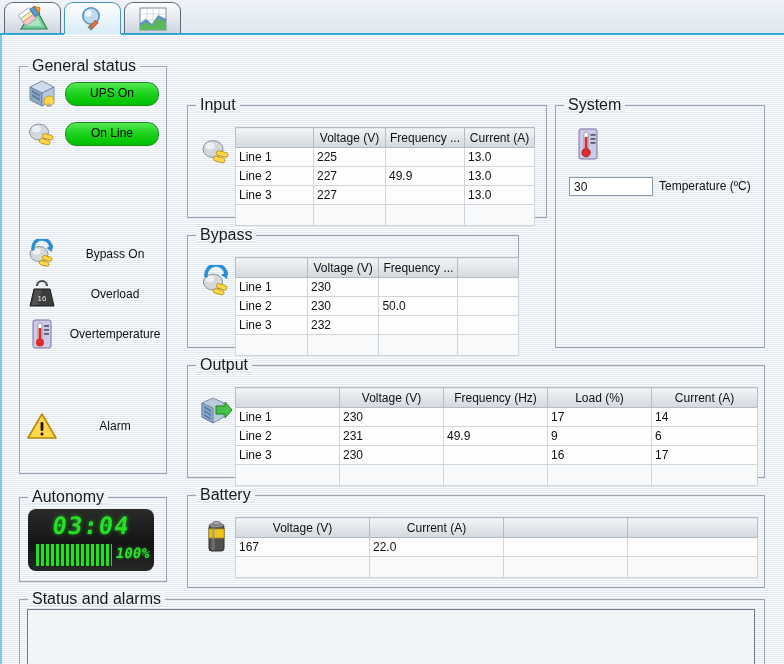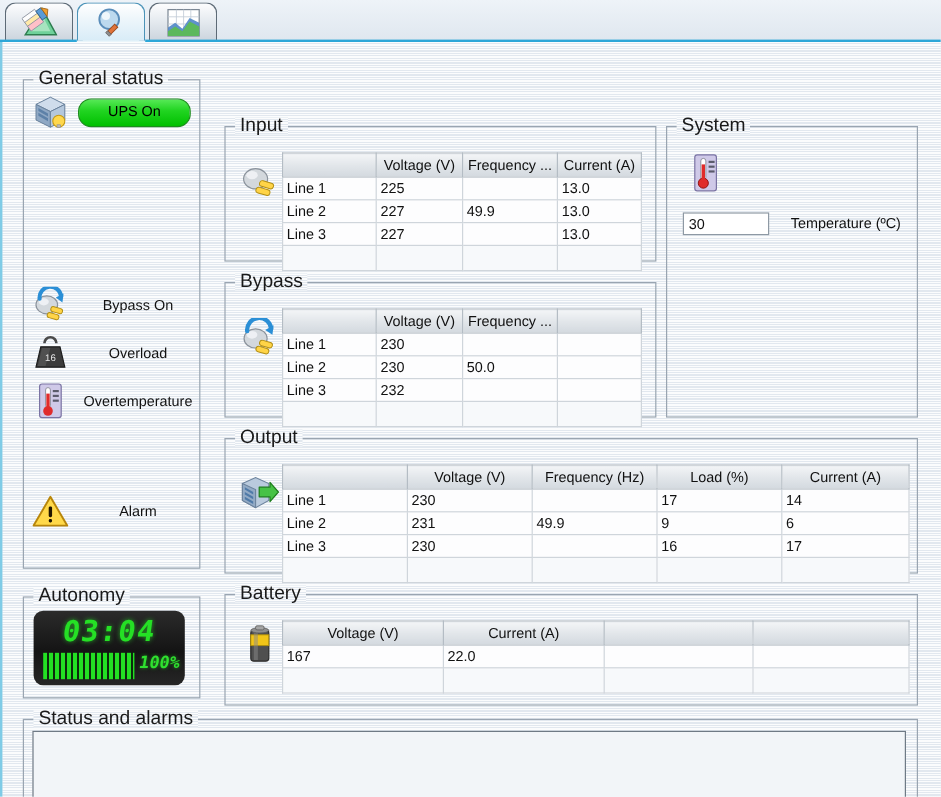--- a/index.html
+++ b/index.html
@@ -109,21 +109,21 @@
   #lcdpct{
     position:absolute;left:88px;top:36px;
     font-family:"DejaVu Sans Mono","Liberation Mono",monospace;
     font-size:14px;font-weight:bold;color:#2fe02f;
     text-shadow:0 0 3px rgba(40,230,40,.6);
     transform:skewX(-10deg);
   }
 
   
   #ginput{left:185px;top:63px;width:360px;height:120px;}
-  #gbypass{left:185px;top:193px;width:360px;height:120px;}
+  #gbypass{left:185px;top:193px;width:332px;height:120px;}
   #goutput{left:185px;top:323px;width:578px;height:120px;}
   #gbattery{left:185px;top:453px;width:578px;height:100px;}
   #gsystem{left:553px;top:63px;width:210px;height:250px;}
   #galarms{left:17px;top:557px;width:746px;height:88px;}
 
   .tblicon{position:absolute;left:12px;top:30px;}
   .tblwrap{position:absolute;}
   table.grid{border-collapse:collapse;table-layout:fixed;background:#fff;}
   table.grid th{
     font-weight:normal;font-size:12px;color:#111;text-align:center;
@@ -137,21 +137,21 @@
     height:18px;padding:0 3px;
     border:1px solid #cfd5db;
     background:#fdfdfe;
     overflow:hidden;white-space:nowrap;
   }
   table.grid tr.filler td{height:20px;background:#f7f9fb;}
 
   
   #thermo{position:absolute;left:18px;top:22px;}
   #tempfield{
-    position:absolute;left:14px;top:72px;width:72px;height:19px;
+    position:absolute;left:14px;top:72px;width:84px;height:19px;
     border:1px solid #8e99a4;background:#fff;box-sizing:border-box;
     font-size:12px;color:#111;line-height:19px;padding:0 4px;
   }
   #templabel{position:absolute;left:104px;top:74px;font-size:12px;color:#111;}
 
   
   #alarmbox{
     position:absolute;left:8px;top:10px;width:728px;height:60px;
     border:1px solid #6f7a85;background:#f2f5f8;box-sizing:border-box;
   }
@@ -233,20 +233,33 @@
                 <polygon points="6,12 14,16.5 14,19 6,14.5"></polygon>
                 <polygon points="6,16 14,20.5 14,23 6,18.5"></polygon>
               </g>
               <circle cx="23" cy="23" r="5" fill="#ffd84d" stroke="#c79a13" stroke-width=".9"></circle>
               <rect x="21.5" y="26" width="3" height="2.4" fill="#b9b9b9" stroke="#8a8a8a" stroke-width=".5"></rect>
             </svg>
           </div>
           <div class="spill">UPS On</div>
         </div>
 
+        <div class="srow" style="top:48px">
+          <div class="sicon">
+            <svg class="ico" width="32" height="30" viewBox="0 0 32 30">
+              <ellipse cx="13" cy="13" rx="9.5" ry="8" fill="#d3d8dd" stroke="#8b939c" stroke-width="1"></ellipse>
+              <ellipse cx="10.5" cy="10" rx="4.5" ry="3.2" fill="#f2f5f8" opacity=".85"></ellipse>
+              <g stroke="#b38f14" stroke-width=".8">
+                <rect x="17" y="14" width="11" height="4.6" rx="2.3" fill="#ffd447" transform="rotate(16 17 14)"></rect>
+                <rect x="14" y="19" width="11" height="4.6" rx="2.3" fill="#ffd447" transform="rotate(16 14 19)"></rect>
+              </g>
+            </svg>
+          </div>
+          <div class="spill">On Line</div>
+        </div>
 
 
 
         <div class="srow" style="top:168px">
           <div class="sicon">
             <svg class="ico" width="32" height="30" viewBox="0 0 32 30">
               <ellipse cx="13" cy="15" rx="9" ry="7.5" fill="#d3d8dd" stroke="#8b939c" stroke-width="1"></ellipse>
               <ellipse cx="10.5" cy="12.5" rx="4.2" ry="3" fill="#f2f5f8" opacity=".85"></ellipse>
               <g stroke="#b38f14" stroke-width=".8">
                 <rect x="17" y="16" width="10" height="4.3" rx="2.1" fill="#ffd447" transform="rotate(16 17 16)"></rect>

